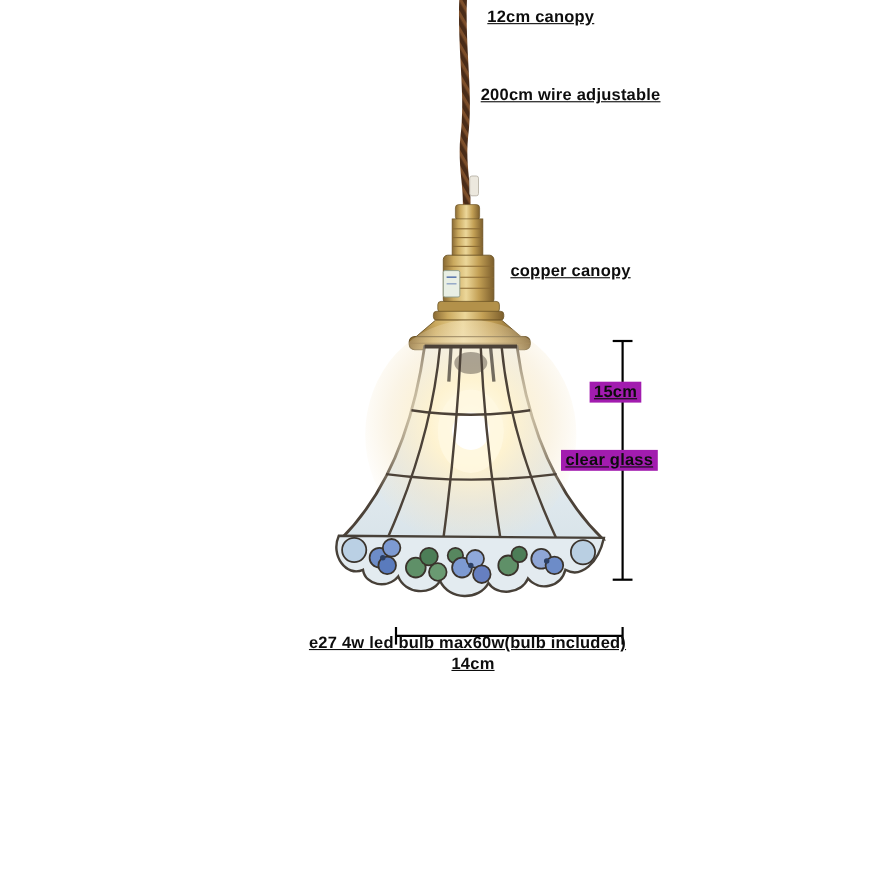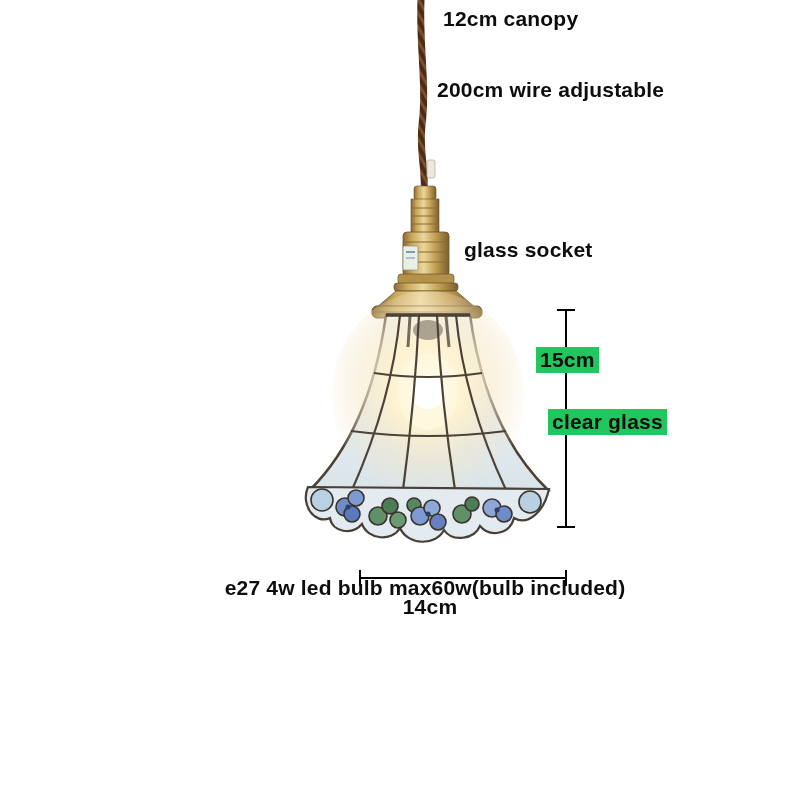--- a/index.html
+++ b/index.html
@@ -10,26 +10,27 @@
     font-family: "Liberation Sans", sans-serif;
     position: relative;
     overflow: hidden;
     color: #0e0e0e;
   }
   .stage { position: absolute; inset: 0; }
   #lamp-svg { position: absolute; left: 0; top: 0; }
   .label {
     position: absolute;
     font-weight: 700;
-    font-size: 21px;
+    font-size: 15px;
     letter-spacing: 0.2px;
     white-space: nowrap;
     color: #0d0d0d;
+    text-decoration: underline;
   }
-  .label.on-line { background: #22c55e; padding: 1px 4px; }
+  .label.on-line { background: #a21caf; padding: 1px 4px; }
   .label.centered { transform: translateX(-50%); }
 </style>
 </head>
 <body>
 
 <div class="stage">
 
   <svg id="lamp-svg" width="800" height="800" viewBox="0 0 800 800">
     <defs>
       <pattern id="cord" width="7" height="7" patternUnits="userSpaceOnUse" patternTransform="rotate(60)">
@@ -145,23 +146,23 @@
       <line x1="360" y1="578" x2="566" y2="578"></line>
       <line x1="360" y1="570" x2="360" y2="586"></line>
       <line x1="566" y1="570" x2="566" y2="586"></line>
     </g>
   </svg>
 
   <div class="label" style="left:443px; top:7px;">12cm canopy</div>
 
   <div class="label" style="left:437px; top:78px;text-align:right;">200cm wire adjustable</div>
 
-  <div class="label" style="left:464px; top:238px;">glass socket</div>
+  <div class="label" style="left:464px; top:238px;">copper canopy</div>
 
   <div class="label on-line" style="left:536px; top:347px;">15cm</div>
 
-  <div class="label on-line" style="left:548px; top:409px;">clear glass</div>
+  <div class="label on-line" style="left:510px; top:409px;">clear glass</div>
 
   <div class="label centered" style="left:425px; top:544px;margin-top:32px;">e27 4w led bulb max60w(bulb included)</div>
 
   <div class="label centered" style="left:430px; top:595px;">14cm</div>
 
 </div>
 
 </body></html>

